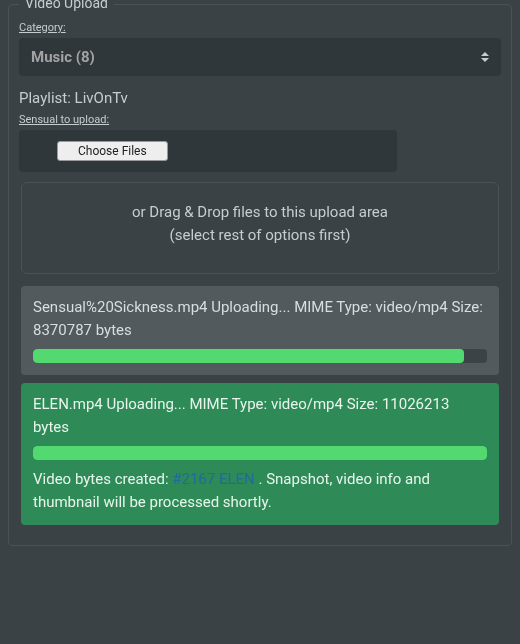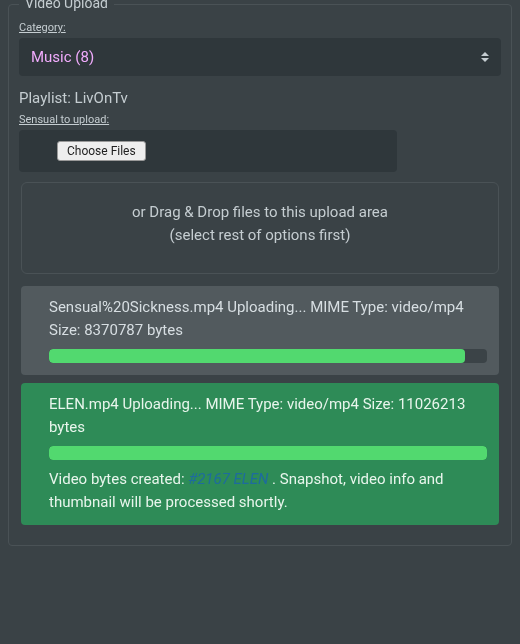--- a/index.html
+++ b/index.html
@@ -35,22 +35,22 @@
     text-decoration: underline;
   }
   .select-wrap {
     position: relative;
     background: #2f373b;
     border-radius: 4px;
     height: 38px;
     display: flex;
     align-items: center;
     padding: 0 12px;
-    color: #f0abfc;
-    font-weight: 400;
+    color: #a3a3a3;
+    font-weight: 700;
     font-size: 15px;
     margin-bottom: 8px;
   }
   .select-caret {
     position: absolute;
     right: 10px;
     top: 50%;
     transform: translateY(-50%);
     width: 12px;
     height: 14px;
@@ -82,21 +82,21 @@
     padding: 0 8px;
     gap: 8px;
     margin-bottom: 10px;
   }
   .choose-btn {
     background: #eeeeee;
     color: #222;
     font-size: 12px;
     border: 1px solid #999;
     border-radius: 3px;
-    padding: 2px 9px;
+    padding: 2px 20px;
     font-family: inherit;
     cursor: pointer;
     margin-left: 30px;
   }
   .no-file {
     color: #fff;
     font-weight: 600;
     font-size: 15px;
   }
   .dropzone {
@@ -106,21 +106,21 @@
     text-align: center;
     font-size: 15px;
     color: #c5cdd1;
     margin: 0 2px 12px 2px;
     min-height: 92px;
     line-height: 1.5;
   }
 
   .upload-item {
     border-radius: 4px;
-    padding: 10px 12px 12px 28px;
+    padding: 10px 12px 12px 12px;
     margin: 8px 2px 8px 2px;
     font-size: 15px;
     line-height: 1.5;
     color: #d7dee2;
   }
   .upload-item.gray { background: #525a5e; }
   .upload-item.green { background: #2e8b57; color: #e8f5ec; }
   .upload-item.green .progress-bg { background: #247345; }
   .upload-item.green .progress-fill { background: #52d96f; }
 
@@ -137,21 +137,20 @@
     height: 100%;
     border-radius: 4px;
   }
   .post-created {
     margin-top: 8px;
     font-size: 15px;
   }
   .post-link {
     color: #1e6b9e;
     text-decoration: none;
-    font-style: italic;
   }
 </style>
 </head>
 <body>
 
 <div class="panel">
   <div class="panel-legend">Video Upload</div>
 
   <div class="field-label">Category:</div>
   <div class="select-wrap">

